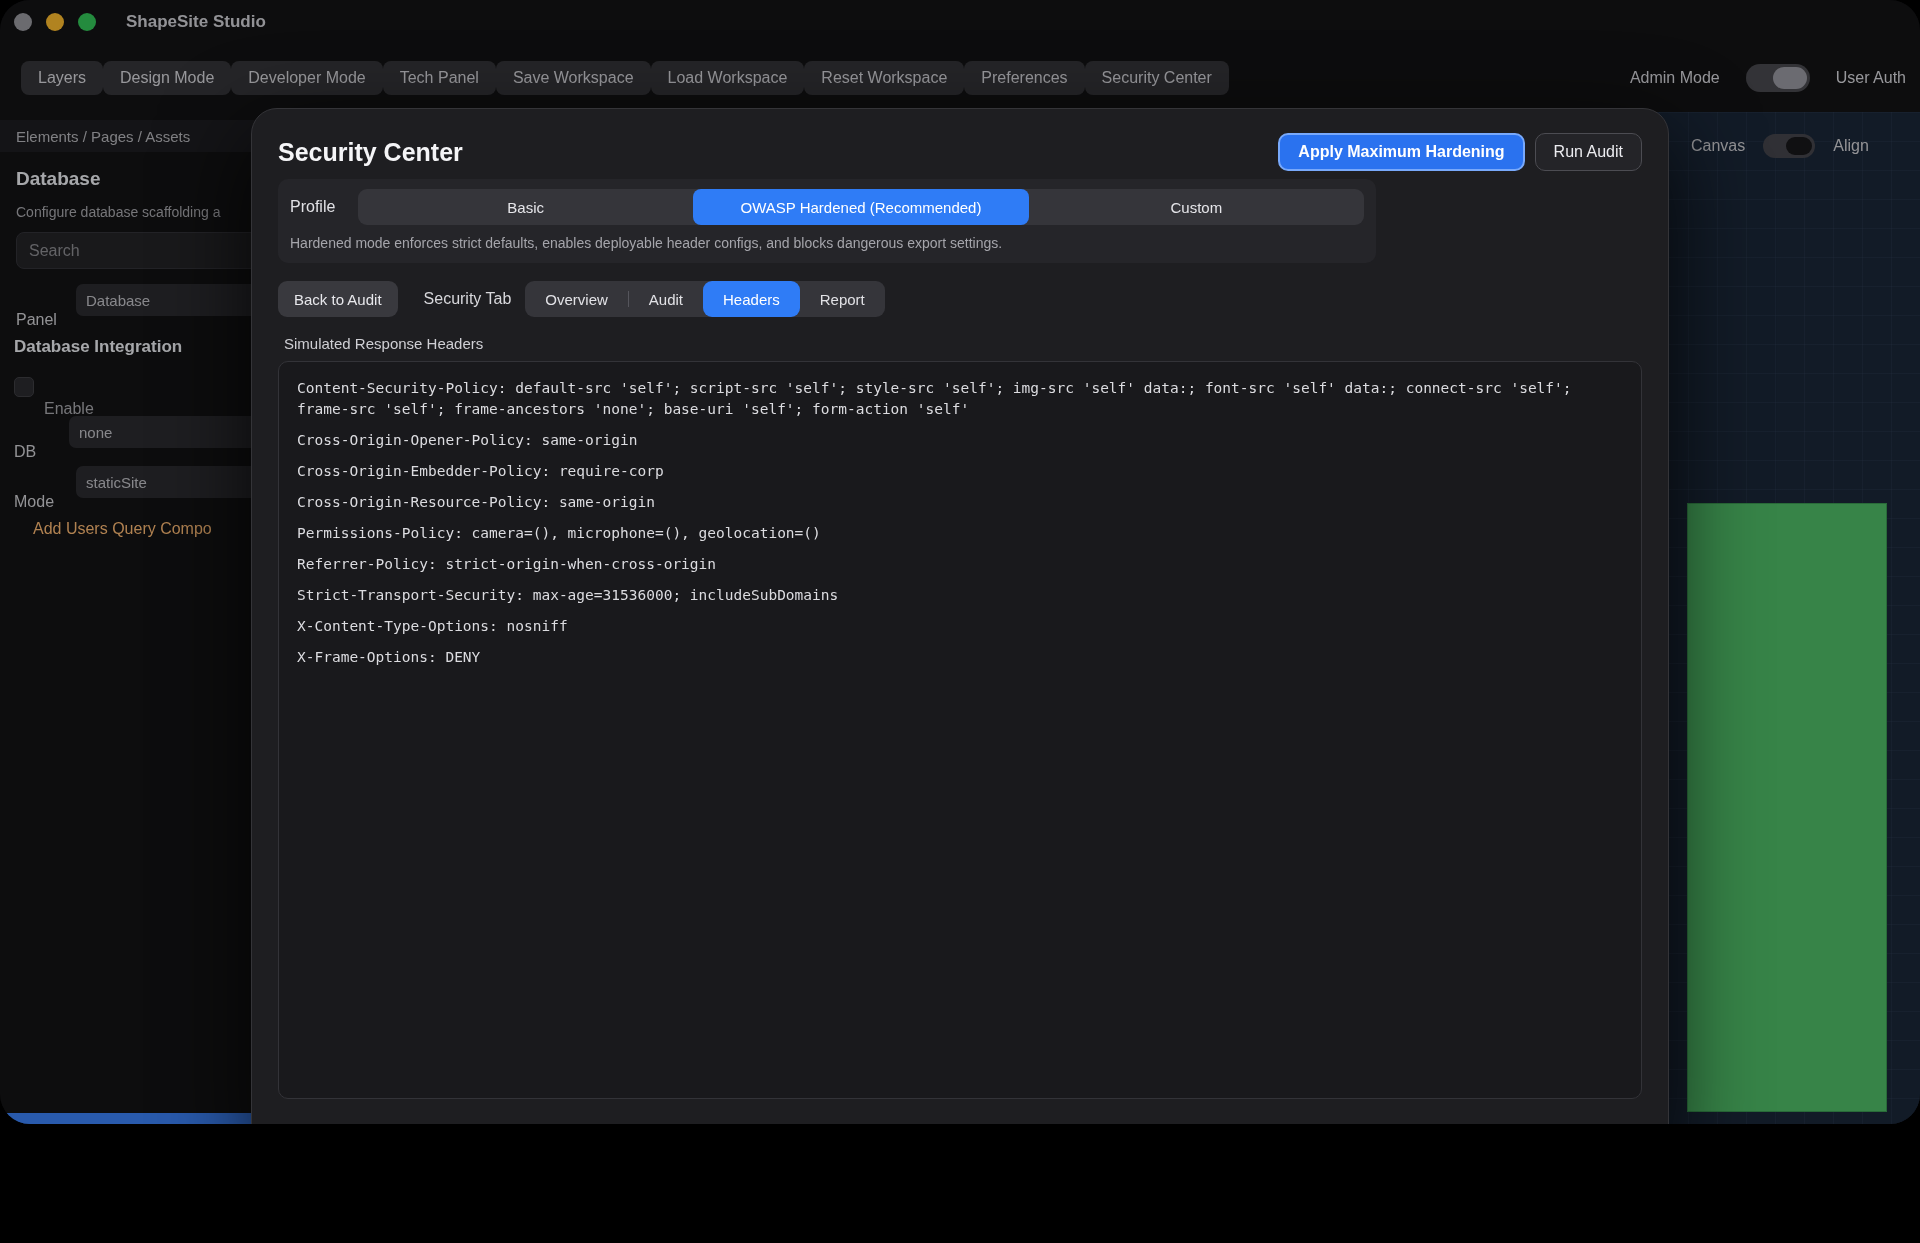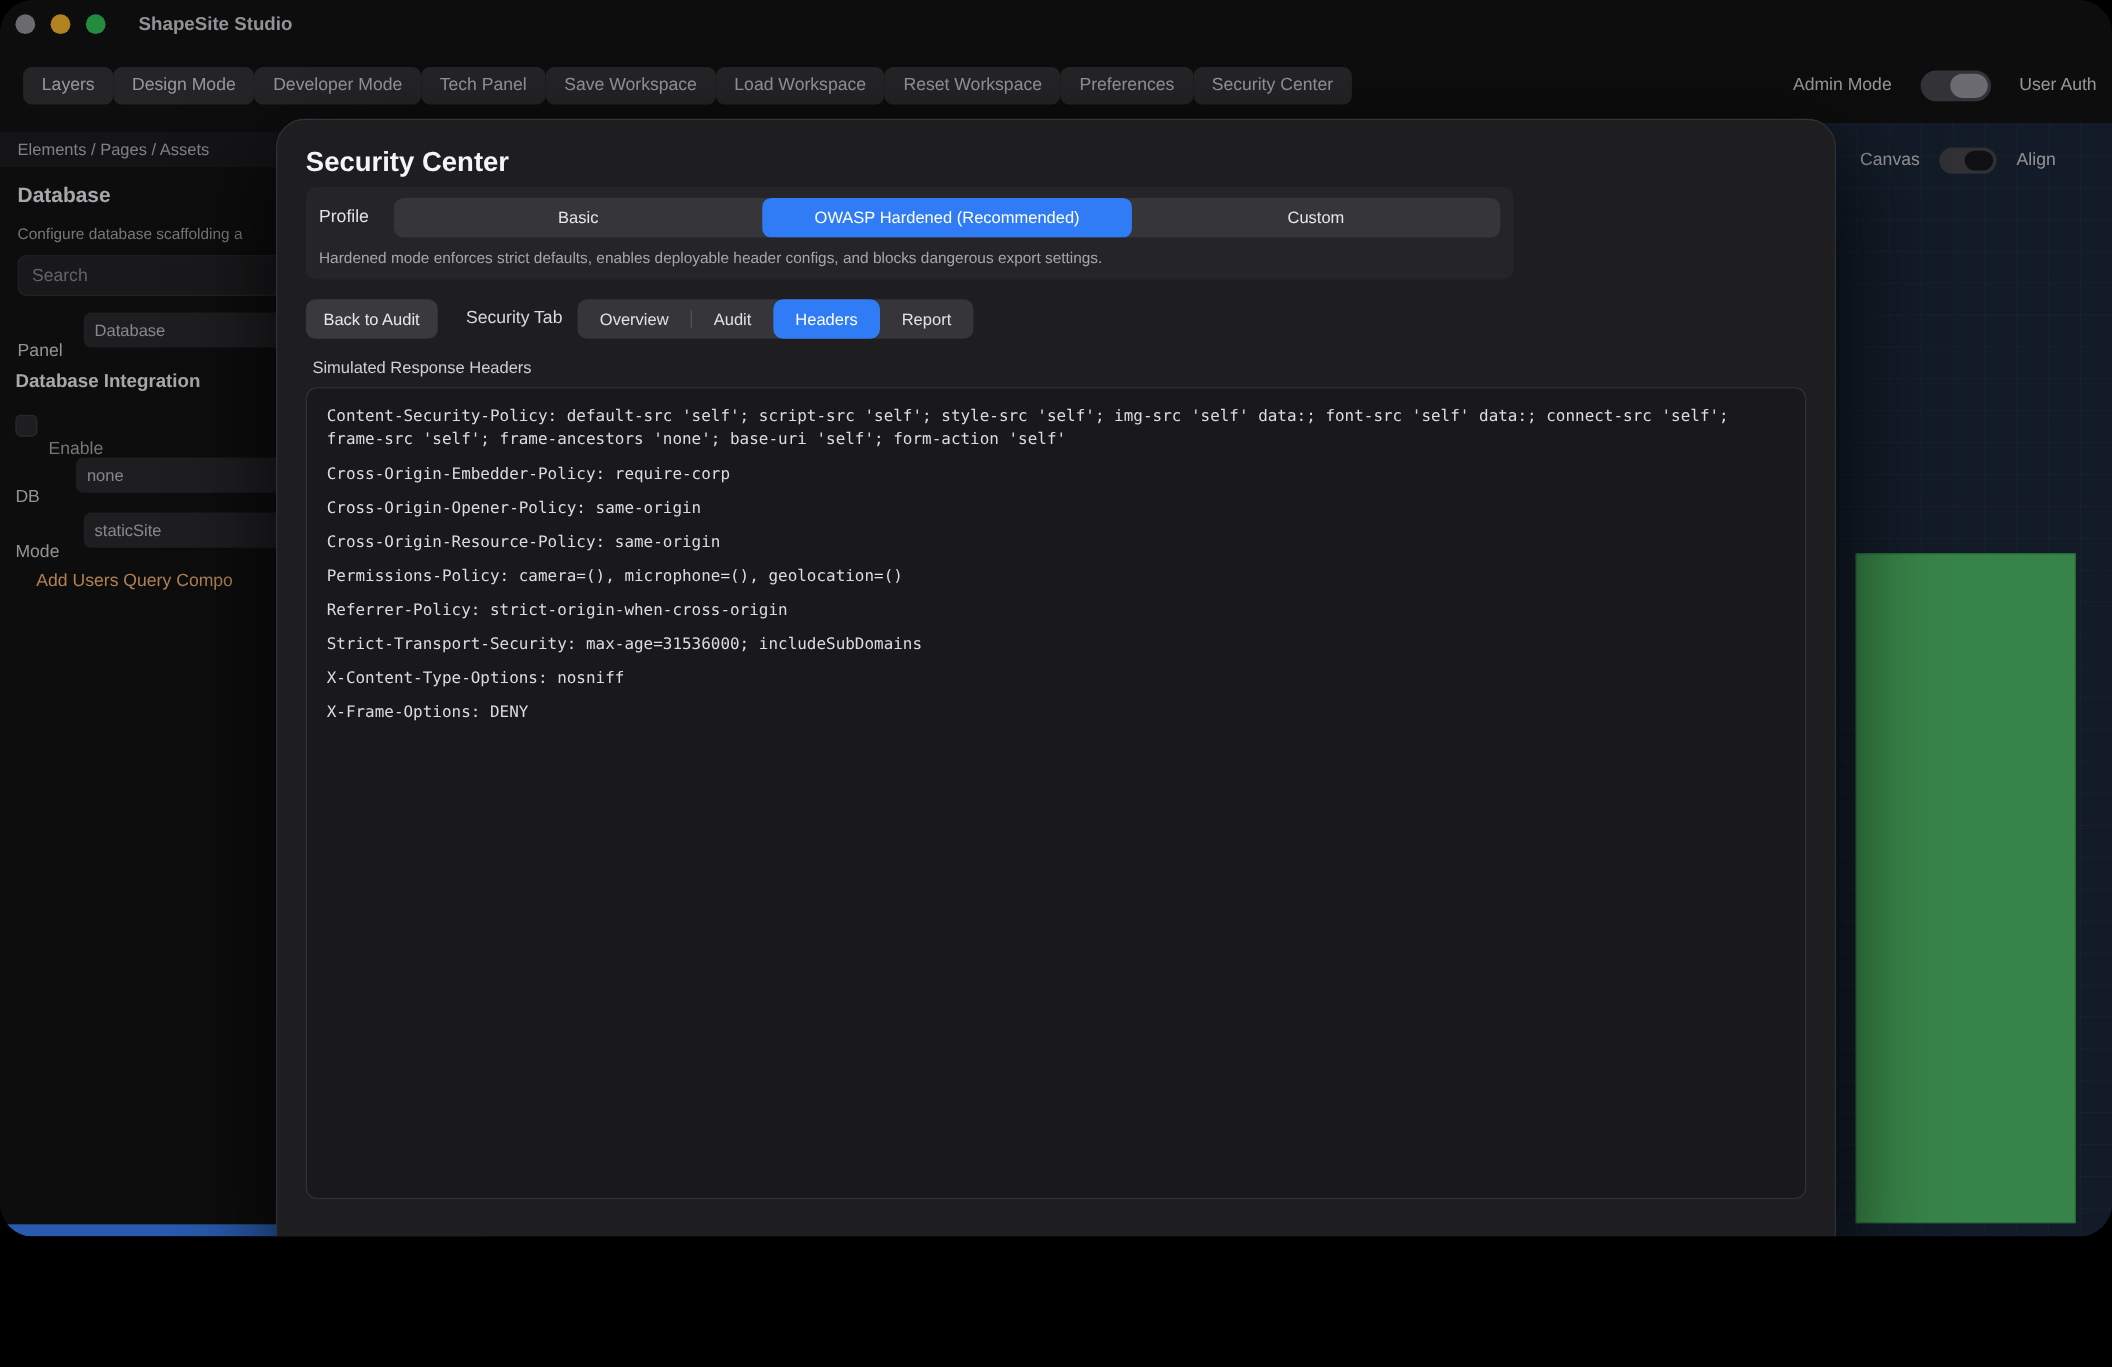--- a/index.html
+++ b/index.html
@@ -193,20 +193,24 @@
     <div class="green-shape"></div>
   </div>
 
   <div class="footer-bar"></div>
 
   <div class="dim"></div>
 
   <div class="modal">
     <div class="modal-header">
       <div class="modal-title">Security Center</div>
+      <div class="modal-actions">
+        <button class="btn-apply">Apply Maximum Hardening</button>
+        <button class="btn-run">Run Audit</button>
+      </div>
     </div>
 
 
     <div class="profile-panel">
       <div class="profile-row">
         <span class="profile-label">Profile</span>
         <div class="segmented">
           <div class="segment">Basic</div>
           <div class="segment selected">OWASP Hardened (Recommended)</div>
           <div class="segment">Custom</div>
@@ -224,22 +228,22 @@
         <div class="tab">Audit</div>
         <div class="tab selected">Headers</div>
         <div class="tab">Report</div>
       </div>
     </div>
 
     <div class="headers-label">Simulated Response Headers</div>
 
     <div class="headers-panel">
       <div class="header-line">Content-Security-Policy: default-src 'self'; script-src 'self'; style-src 'self'; img-src 'self' data:; font-src 'self' data:; connect-src 'self'; frame-src 'self'; frame-ancestors 'none'; base-uri 'self'; form-action 'self'</div>
+      <div class="header-line">Cross-Origin-Opener-Policy: same-origin</div>
       <div class="header-line">Cross-Origin-Embedder-Policy: require-corp</div>
-      <div class="header-line">Cross-Origin-Opener-Policy: same-origin</div>
       <div class="header-line">Cross-Origin-Resource-Policy: same-origin</div>
       <div class="header-line">Permissions-Policy: camera=(), microphone=(), geolocation=()</div>
       <div class="header-line">Referrer-Policy: strict-origin-when-cross-origin</div>
       <div class="header-line">Strict-Transport-Security: max-age=31536000; includeSubDomains</div>
       <div class="header-line">X-Content-Type-Options: nosniff</div>
       <div class="header-line">X-Frame-Options: DENY</div>
     </div>
   </div>
 
 </div>

